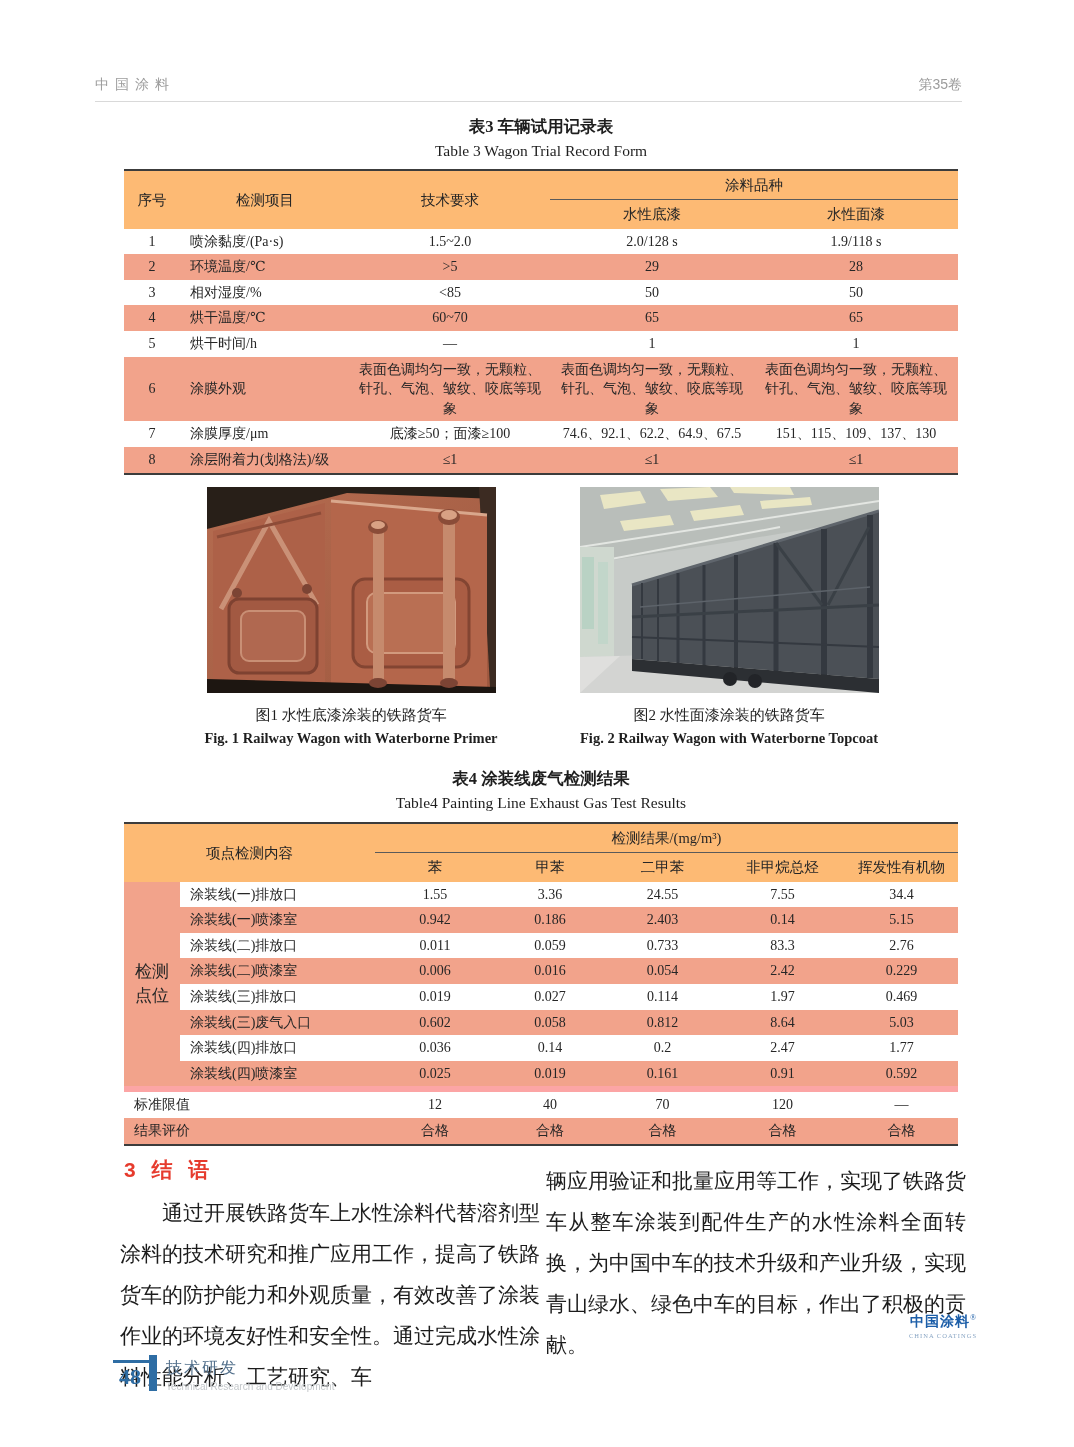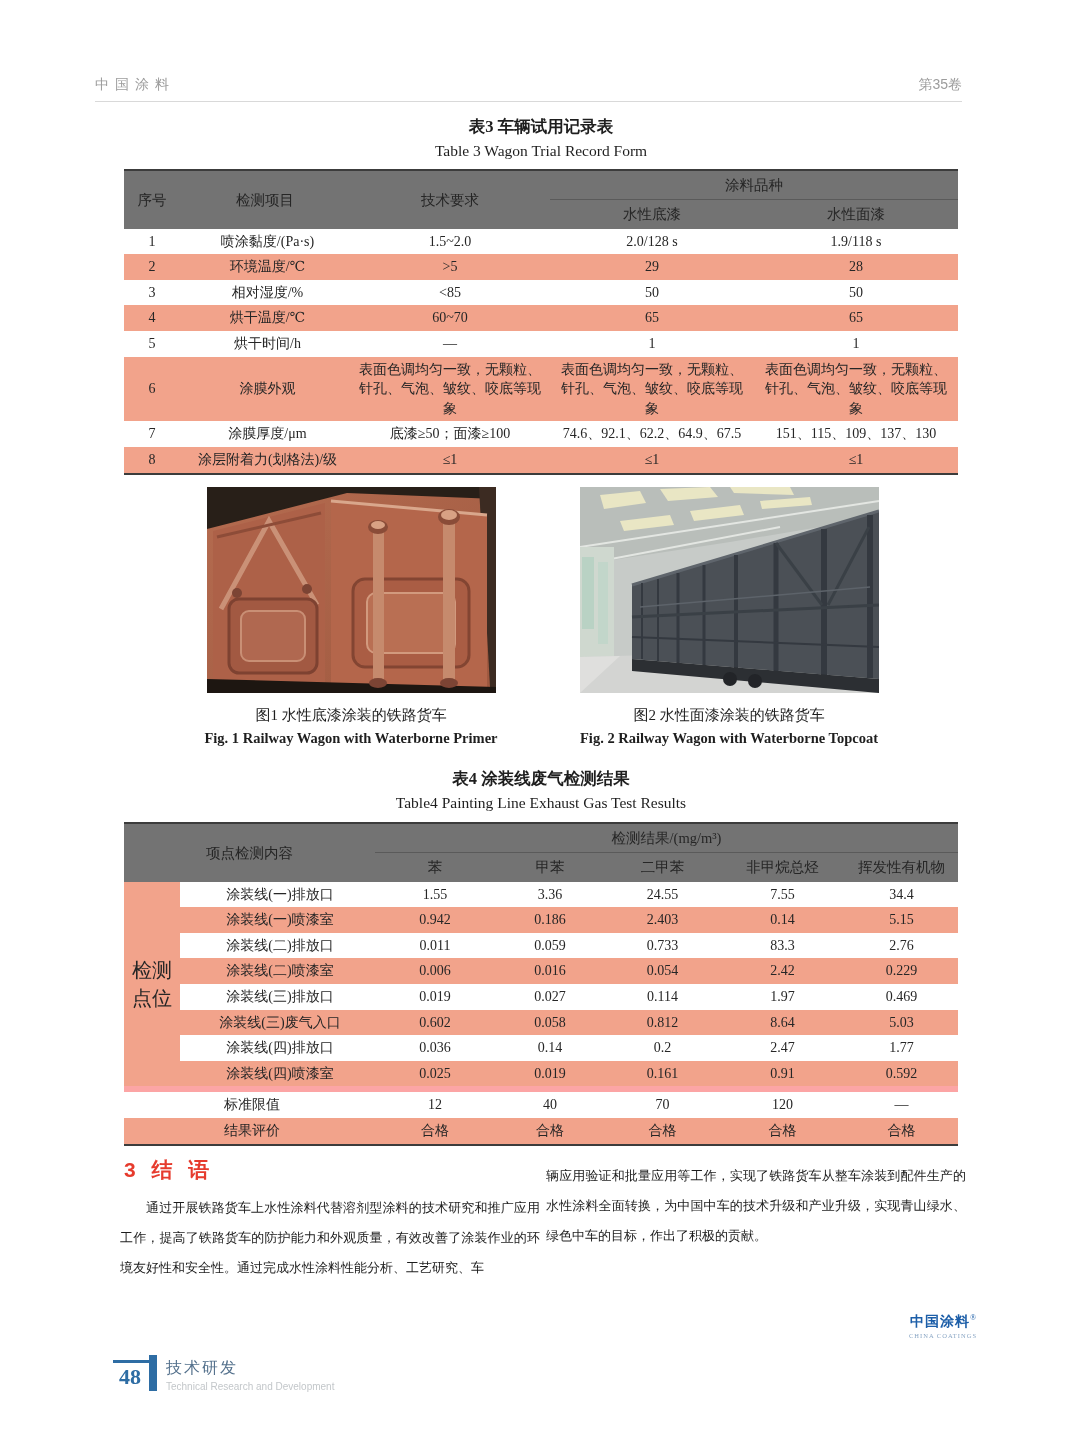--- a/index.html
+++ b/index.html
@@ -24,46 +24,46 @@
   .tbl-title-zh { position:absolute; left:124px; width:834px; text-align:center;
     font-weight:bold; font-size:16.5px; color:#1e1e1e; }
   .tbl-title-en { position:absolute; left:124px; width:834px; text-align:center;
     font-weight:normal; font-size:15.5px; color:#1e1e1e; }
 
   
   table { border-collapse:collapse; table-layout:fixed; width:834px; }
   .paper-table { position:absolute; left:124px;
     border-top:2px solid #3c3c3c; border-bottom:2px solid #3c3c3c; }
   .paper-table th {
-    background:#737373; font-weight:normal; font-size:14.5px;
+    background:#fdba74; font-weight:normal; font-size:14.5px;
     padding:4px 2px; text-align:center; line-height:1.4; color:#262626;margin-top:12px;
   }
   .paper-table td {
     font-size:14px; padding:3px 5px; text-align:center;
     line-height:1.4; color:#262626; background:#ffffff;
   }
   .paper-table tr.stripe td { background:#f2a38b; }
-  .paper-table td.cell-left { text-align:center; padding-left:10px; }
+  .paper-table td.cell-left { text-align:left; padding-left:10px; }
   th.span-underline { border-bottom:1px solid #5a5a5a; }
-  td.group-cell { background:#f2a38b !important; font-size:20px; }
+  td.group-cell { background:#f2a38b !important; font-size:17px; }
   tr.limit-row td { border-top:6px solid #fca5a5; }
 
   
   .figure-block { position:absolute; top:487px; text-align:center; }
   .figure-block svg { display:block; margin:0 auto; }
   .fig-cap-zh { margin-top:13px; font-weight:normal; font-size:15px; color:#1e1e1e; }
   .fig-cap-en { margin-top:5px; font-weight:bold; font-size:14.5px; color:#1e1e1e; }
 
   
   .section-heading {
     position:absolute; left:124px; top:1156px;
     font-family:"Liberation Sans","DejaVu Sans",sans-serif;
     font-weight:bold; font-size:21px; color:#e63b2d; letter-spacing:5px;
   }
-  .body-col { position:absolute; font-size:13px; line-height:30px;
+  .body-col { position:absolute; font-size:21px; line-height:41px;
     text-align:justify; color:#1c1c1c; }
   .body-col.left  { left:120px; top:1193px; width:420px; text-indent:2em; }
   .body-col.right { left:546px; top:1161px; width:420px; }
 
   
   .brand { position:absolute; left:888px; top:1296px; width:110px; text-align:center;
     font-family:Liberation Serif, serif;margin-top:16px; }
   .brand .zh { font-weight:bold; font-size:14px; color:#1c5ea8; letter-spacing:1px; }
   .brand .reg { font-size:8px; vertical-align:super; color:#1c5ea8; }
   .brand .en { font-size:6.5px; color:#8aa6c4; letter-spacing:1px; margin-top:1px; }

